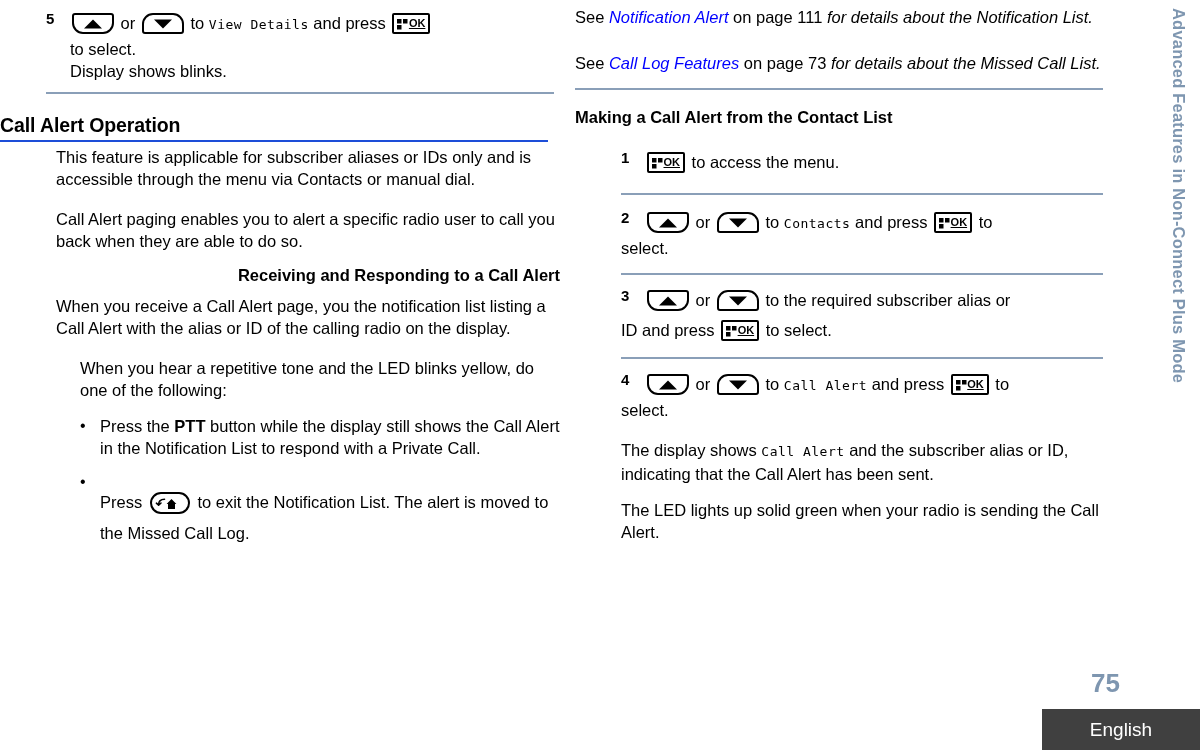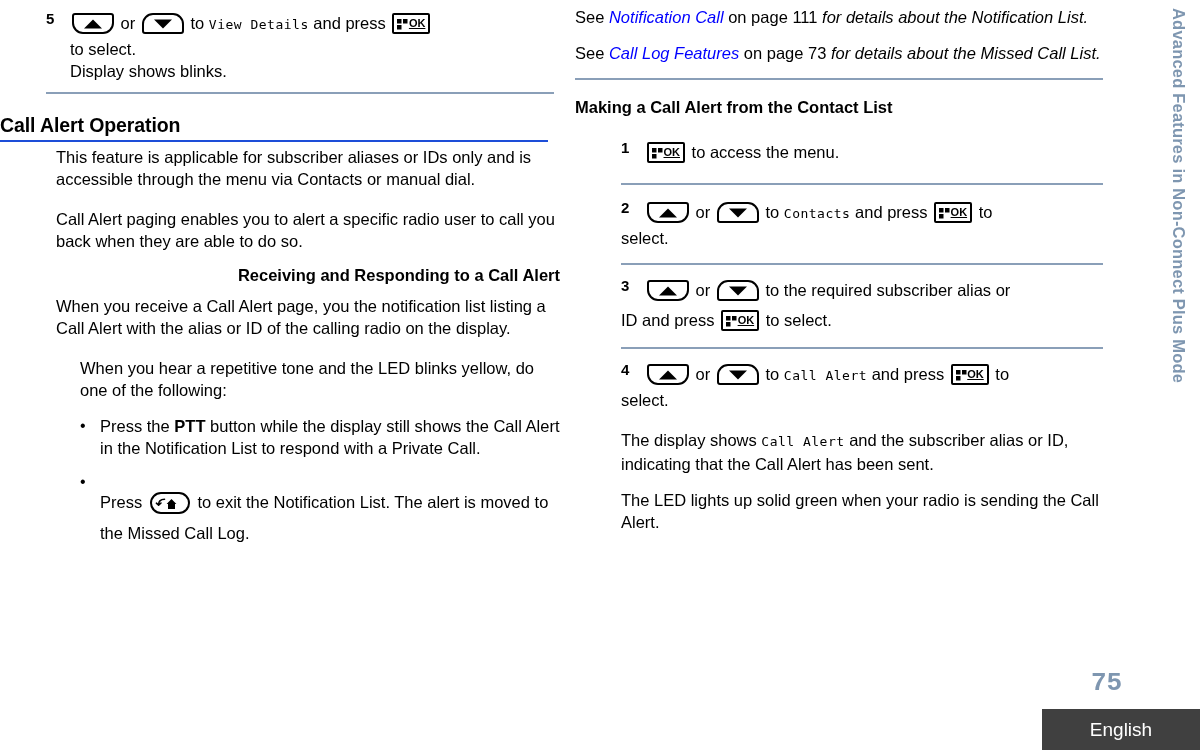--- a/index.html
+++ b/index.html
@@ -223,21 +223,20 @@
   }
 
   
   .page-number {
     position: absolute;
     left: 1091px;
     top: 668px;
     font-size: 26px;
     font-weight: bold;
     color: #7e96b0;
-    font-family: Liberation Mono, monospace;
   }
   .lang-chip {
     position: absolute;
     left: 1042px;
     top: 709px;
     width: 158px;
     height: 41px;
     background: #404040;
     color: #ffffff;
     font-size: 19px;
@@ -306,23 +305,23 @@
           </span>
           <span>to exit the Notification List. The alert is moved to the Missed Call Log.</span>
         </div>
       </div>
     </div>
 
   </div>
 
   <div class="col col-right">
 
-    <p class="see-para" style="margin-top:2px;"><span class="plain">See </span><span class="lnk">Notification Call</span><span class="plain"> on page 111 </span><span>for details about the Notification List.</span></p>
-
-    <p class="see-para" style="margin-top:14px;"><span class="plain">See </span><span class="lnk">Call Log Features</span><span class="plain"> on page 73 </span><span>for details about the Missed Call List.</span></p>
+    <p class="see-para" style="margin-top:2px;"><span class="plain">See </span><span class="lnk">Notification Alert</span><span class="plain"> on page 111 </span><span>for details about the Notification List.</span></p>
+
+    <p class="see-para" style="margin-top:24px;"><span class="plain">See </span><span class="lnk">Call Log Features</span><span class="plain"> on page 73 </span><span>for details about the Missed Call List.</span></p>
 
     <hr class="rule-r" style="margin-top:14px;">
 
     <h2 class="sub-title" style="margin-top:18px;">Making a Call Alert from the Contact List</h2>
 
     <div class="step step-r" style="margin-top:22px;">
       <div class="step-num">1</div>
       <div class="step-body">
         <span class="key key-ok">
           <svg class="ok-grid" viewBox="0 0 11 11">

